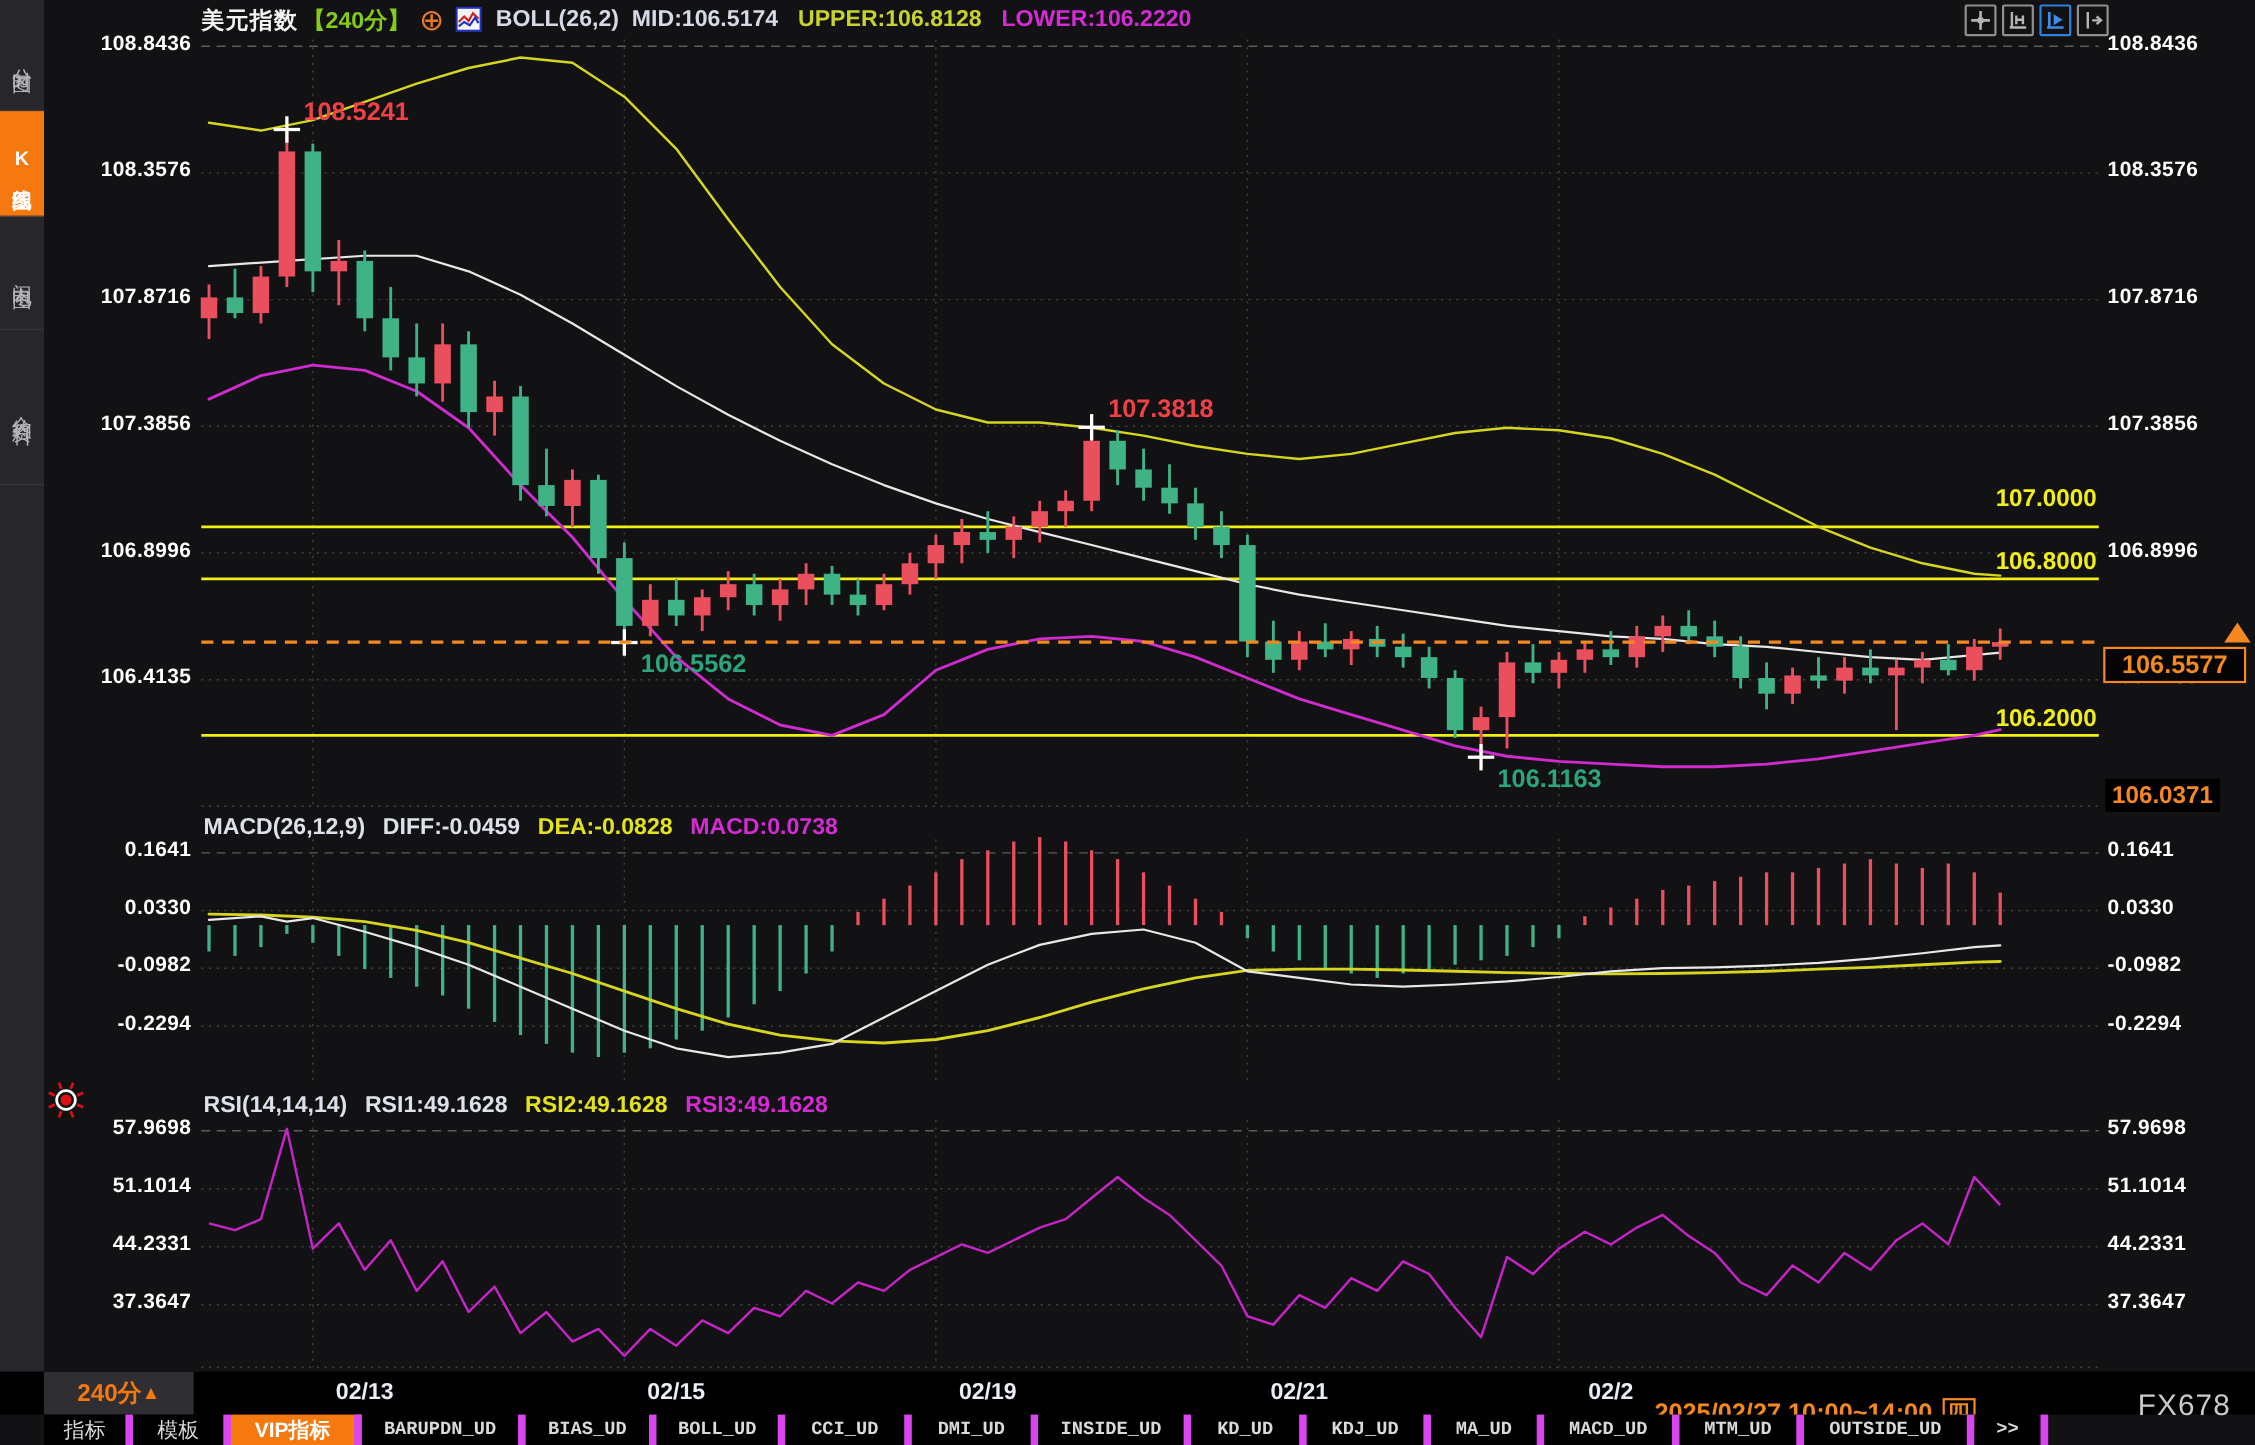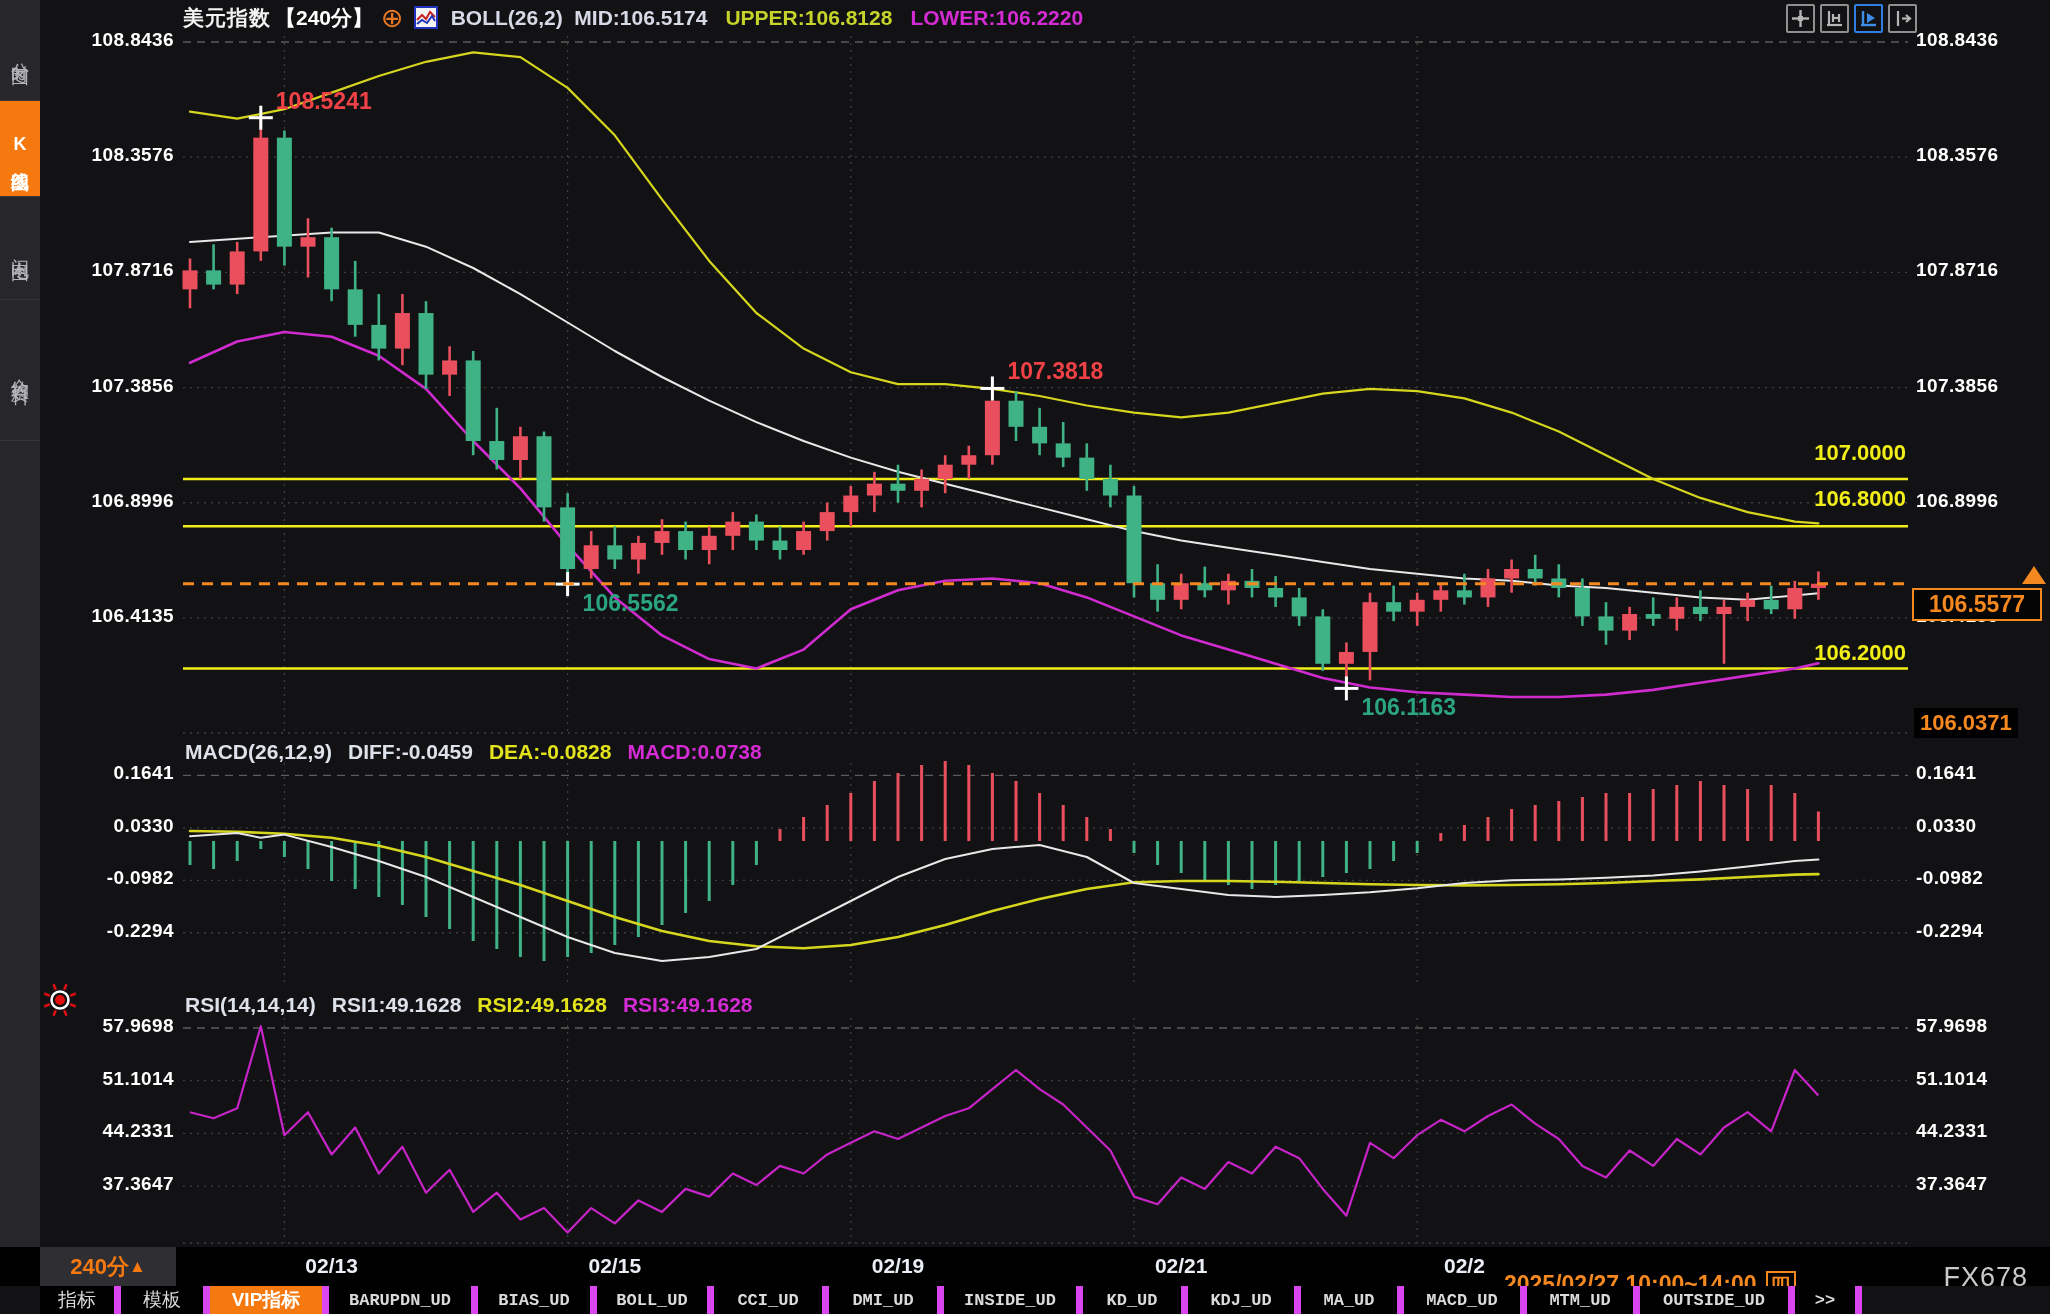--- a/index.html
+++ b/index.html
@@ -3,21 +3,21 @@
 <meta charset="utf-8">
 <style>
   html,body{margin:0;padding:0;background:#121214;}
   #app{position:relative;width:2050px;height:1314px;background:#121214;overflow:hidden;
        font-family:"Liberation Sans","DejaVu Sans",sans-serif;}
   #chart{position:absolute;left:0;top:0;z-index:0;}
   
   #header{position:absolute;left:183px;top:0;height:36px;display:flex;align-items:center;
           white-space:nowrap;z-index:2;font-size:21px;}
   .htitle{color:#f2f2f2;font-weight:700;letter-spacing:1px;}
-  .hbadge{color:#ffffff;font-weight:700;margin-left:4px;}
+  .hbadge{color:#84cc16;font-weight:700;margin-left:4px;}
   .hplus{color:#e87722;font-size:27px;margin-left:8px;line-height:20px;cursor:pointer;}
   .hchart{margin-left:10px;display:inline-flex;}
   .hboll{color:#d5dae6;margin-left:12px;font-weight:700;}
   .hupper{color:#c6d32a;margin-left:18px;font-weight:700;}
   .hlower{color:#d52bd5;margin-left:18px;font-weight:700;}
   #tbicons{position:absolute;left:1786px;top:4px;display:flex;gap:5px;z-index:2;}
   .tbi{width:25px;height:25px;border:2px solid #8f8f8f;border-radius:2px;display:inline-flex;
        align-items:center;justify-content:center;background:#121214;cursor:pointer;}
   .tbi.act{border-color:#2f7fe0;}
   
@@ -443,21 +443,21 @@
       <div class="btab mono" style="width: 132px;">INSIDE_UD</div>
       <div class="btab mono" style="width: 98px;">KD_UD</div>
       <div class="btab mono" style="width: 106px;">KDJ_UD</div>
       <div class="btab mono" style="width: 96px;">MA_UD</div>
       <div class="btab mono" style="width: 116px;">MACD_UD</div>
       <div class="btab mono" style="width: 106px;">MTM_UD</div>
       <div class="btab mono" style="width: 148px;">OUTSIDE_UD</div>
       <div class="btab mono" style="width: 60px;">&gt;&gt;</div>
     </div>
 <div class="lvl" style="top: 440px;">107.0000</div>
-    <div class="lvl" style="top: 486px;">106.8000</div>
+    <div class="lvl" style="top: 497px;">106.8000</div>
     <div class="lvl" style="top: 639.533px;">106.2000</div>
     <div class="axlbl axl" style="top: 29px;">108.8436</div>
     <div class="axlbl axr" style="top: 29px;">108.8436</div>
     <div class="axlbl axl" style="top: 144.182px;">108.3576</div>
     <div class="axlbl axr" style="top: 144.182px;">108.3576</div>
     <div class="axlbl axl" style="top: 259.364px;">107.8716</div>
     <div class="axlbl axr" style="top: 259.364px;">107.8716</div>
     <div class="axlbl axl" style="top: 374.546px;">107.3856</div>
     <div class="axlbl axr" style="top: 374.546px;">107.3856</div>
     <div class="axlbl axl" style="top: 489.728px;">106.8996</div>

